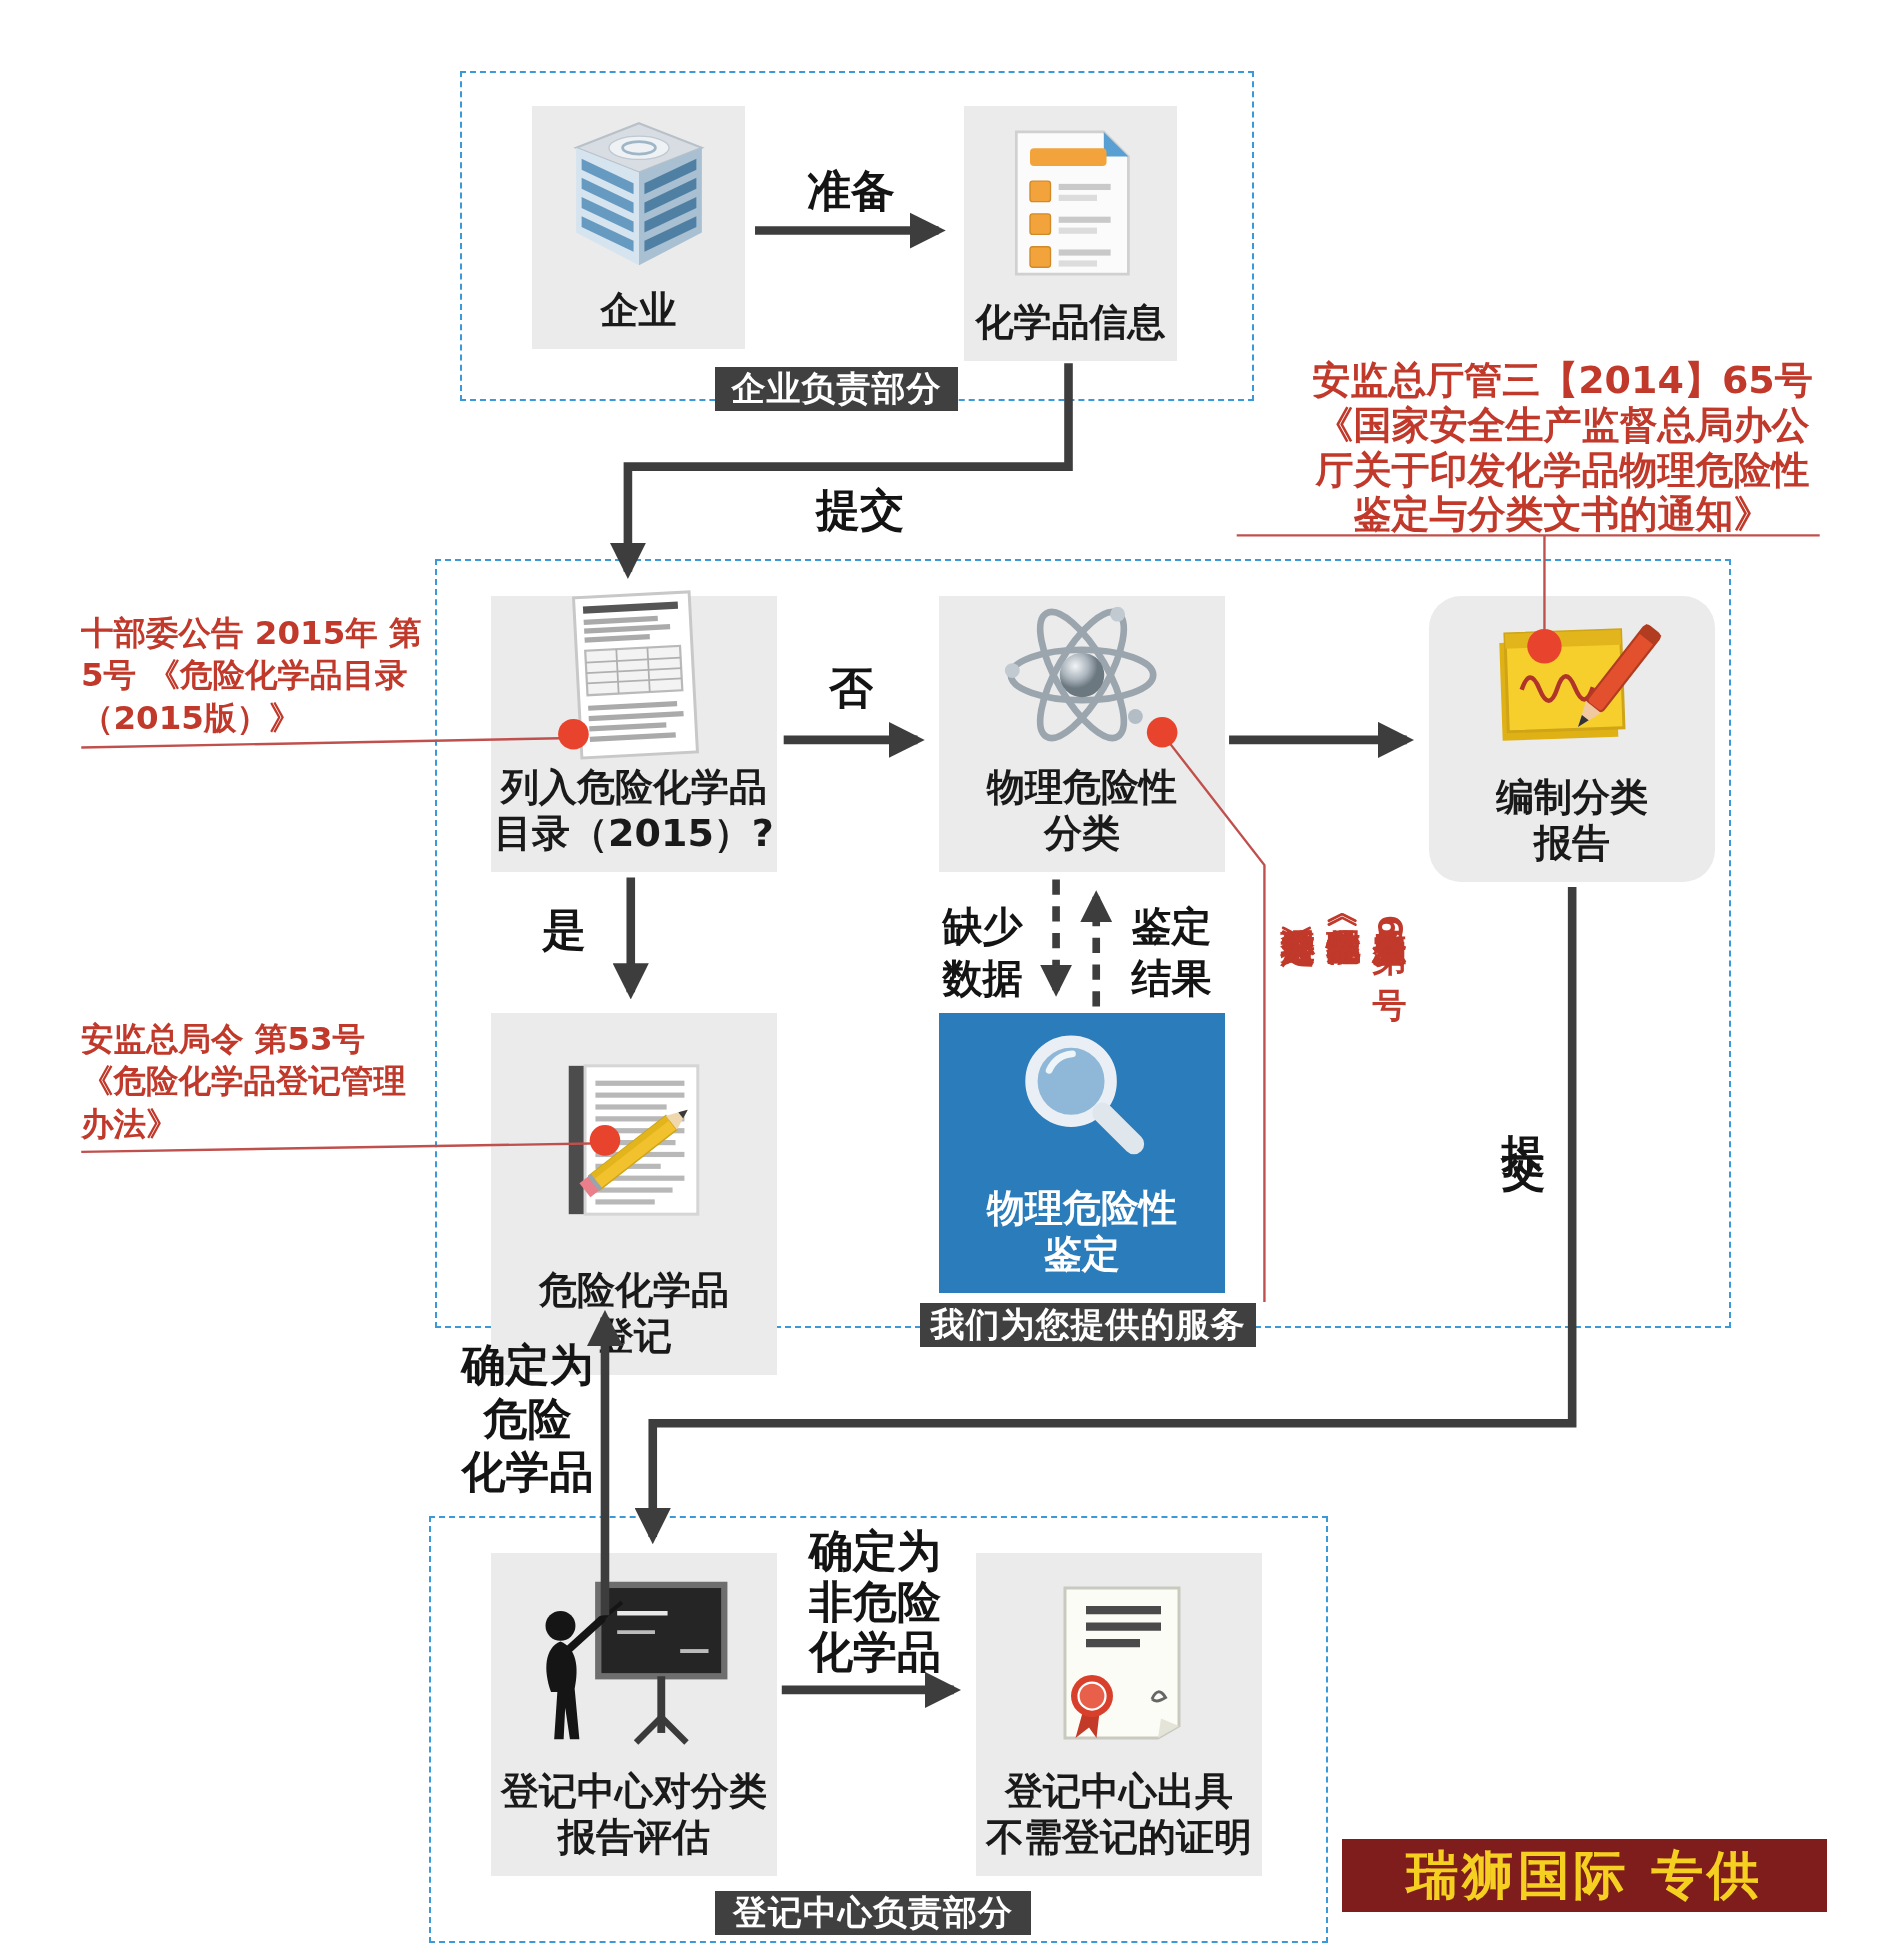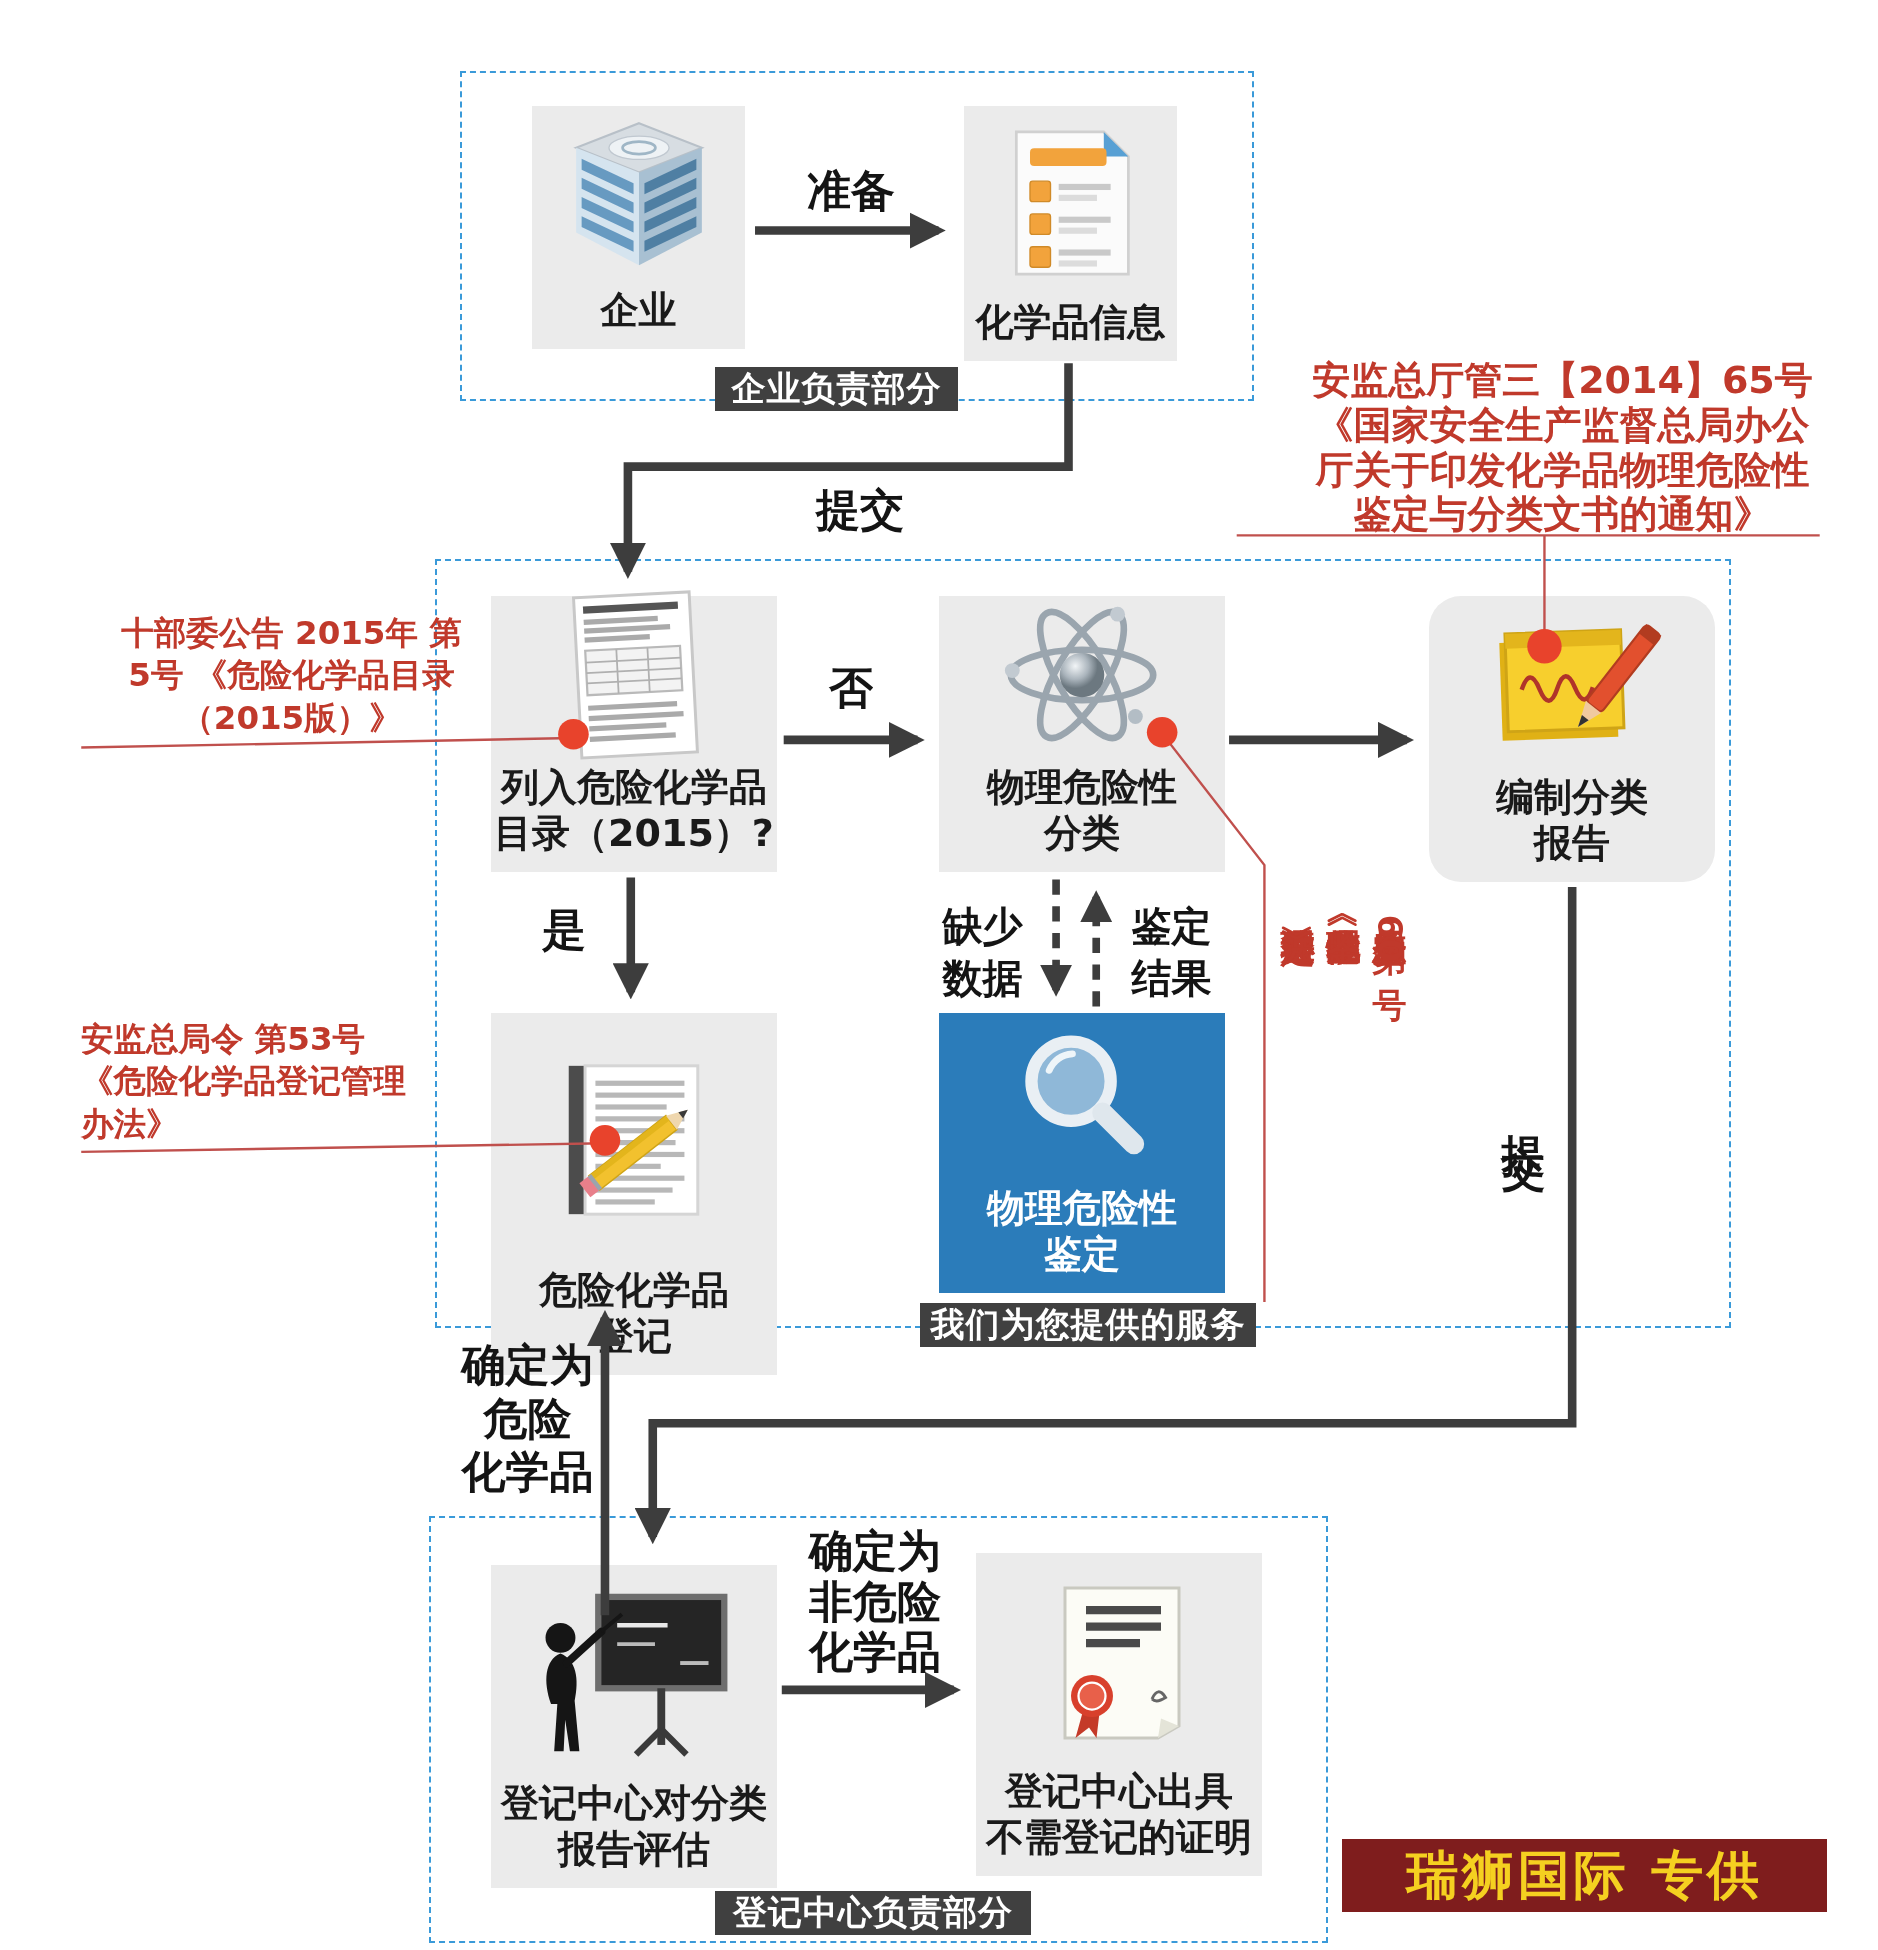--- a/index.html
+++ b/index.html
@@ -213,21 +213,21 @@
       </svg>
     </div>
     <div class="nlabel">物理危险性
 鉴定</div>
   </div>
 
   <div class="sec-label" style="left:920px;top:1303px;width:336px;height:44px;">
     <span>我们为您提供的服务</span>
   </div>
 
-  <div class="gbox" style="left:491px;top:1553px;width:286px;height:323px;margin-top:12px;">
+  <div class="gbox" style="left:491px;top:1553px;width:286px;height:323px;">
     <div class="iconwrap">
       <svg viewBox="0 0 130 120" width="205" height="189">
         <rect x="42" y="12" width="80" height="58" fill="#252525" stroke="#6e6e6e" stroke-width="4"></rect>
         <line x1="54" y1="30" x2="86" y2="30" stroke="#e8e8e8" stroke-width="3"></line>
         <line x1="54" y1="42" x2="78" y2="42" stroke="#bbbbbb" stroke-width="2.5"></line>
         <line x1="94" y1="54" x2="112" y2="54" stroke="#bbbbbb" stroke-width="2.5"></line>
         <line x1="82" y1="70" x2="82" y2="106" stroke="#3a3a3a" stroke-width="5"></line>
         <line x1="82" y1="96" x2="66" y2="112" stroke="#3a3a3a" stroke-width="4"></line>
         <line x1="82" y1="96" x2="98" y2="112" stroke="#3a3a3a" stroke-width="4"></line>
         <circle cx="18" cy="38" r="9.5" fill="#151515"></circle>
@@ -306,21 +306,21 @@
   <div class="edge-label small" style="left:1114px;top:900px;width:115px;">鉴定
 结果</div>
   <div class="edge-label vtext" style="left:1497px;top:1037px;height:143px;letter-spacing:9.6px;">提交</div>
   <div class="edge-label" style="left:444px;top:1338px;width:167px;">确定为
 危险
 化学品</div>
   <div class="edge-label" style="left:782px;top:1526px;width:186px;line-height:1.15;">确定为
 非危险
 化学品</div>
 
-  <div class="ann" style="left:81px;top:612px;width:421px;text-align:center;">十部委公告 2015年 第
+  <div class="ann" style="left:81px;top:612px;width:421px;">十部委公告 2015年 第
 5号 《危险化学品目录
 （2015版）》</div>
   <div class="ann center" style="left:1271px;top:358px;width:583px;font-size:38px;line-height:1.18;">安监总厅管三【2014】65号
 《国家安全生产监督总局办公
 厅关于印发化学品物理危险性
 鉴定与分类文书的通知》</div>
   <div class="ann" style="left:81px;top:1018px;width:363px;">安监总局令 第53号
 《危险化学品登记管理
 办法》</div>
   <div class="ann vtext" style="left:1269px;top:903px;height:430px;width:143px;font-size:34px;line-height:1.35;">安监总局令 第60号

